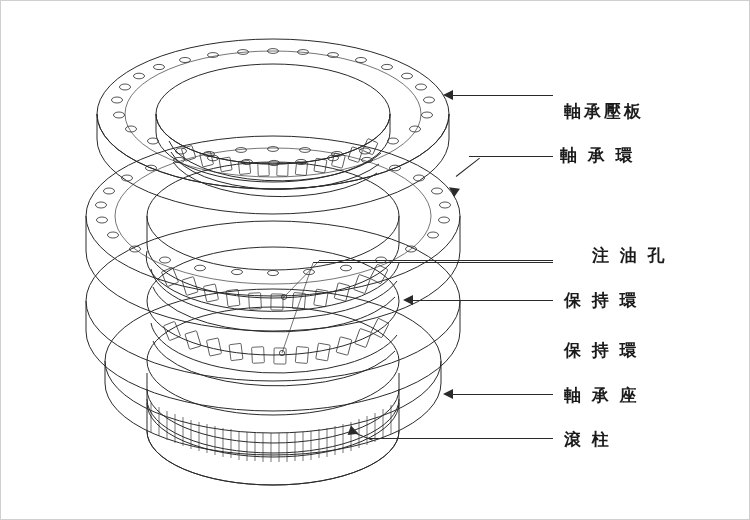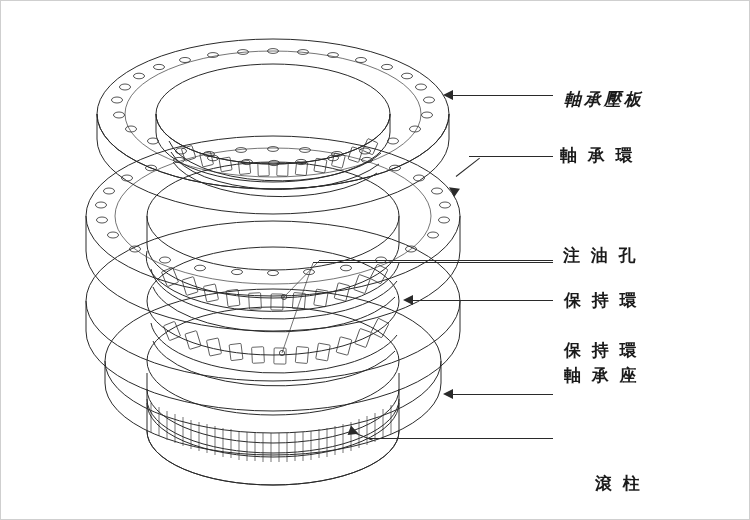--- a/index.html
+++ b/index.html
@@ -276,21 +276,21 @@
 
   <div class="leader" style="left:312px; top:261px; width:240px;"></div>
 
   <div class="leader" style="left:452px; top:393px; width:100px;"></div>
   <div class="arrowhead" style="left:442px; top:388px;"></div>
 
   <div class="leader" style="left:368px; top:437px; width:184px;"></div>
   <div class="leader" style="left:355px; top:432px; width:18px; transform:rotate(22deg); transform-origin:left center;"></div>
   <div class="arrowhead" style="left:348px; top:426px; transform:rotate(-160deg);"></div>
 
-  <div class="label" style="left:563px; top:90px;font-style:italic;">軸承壓板</div>
+  <div class="label" style="left:563px; top:102px;">軸承壓板</div>
   <div class="label" style="left:559px; top:146px;">軸 承 環</div>
-  <div class="label" style="left:562px; top:246px;">注 油 孔</div>
+  <div class="label" style="left:591px; top:246px;">注 油 孔</div>
   <div class="label" style="left:563px; top:291px;">保 持 環</div>
   <div class="label" style="left:563px; top:341px;">保 持 環</div>
-  <div class="label" style="left:563px; top:366px;">軸 承 座</div>
-  <div class="label" style="left:594px; top:430px;margin-top:44px;">滾    柱</div>
+  <div class="label" style="left:563px; top:386px;">軸 承 座</div>
+  <div class="label" style="left:563px; top:430px;">滾    柱</div>
 
 </div>
 
 </body></html>

